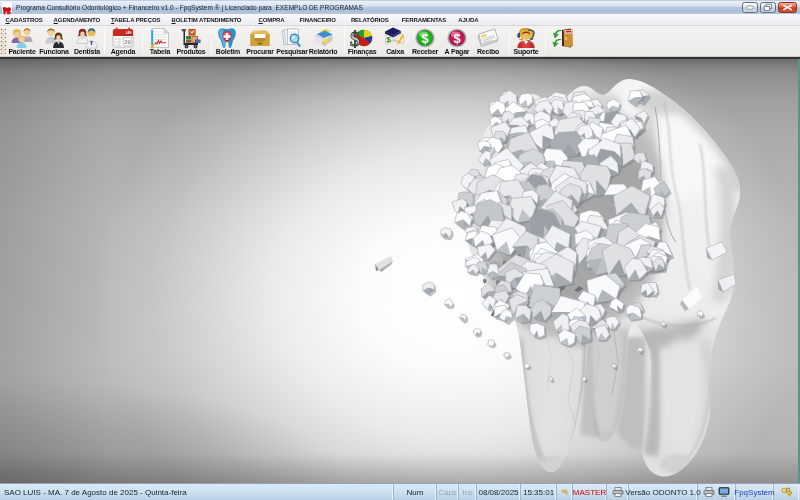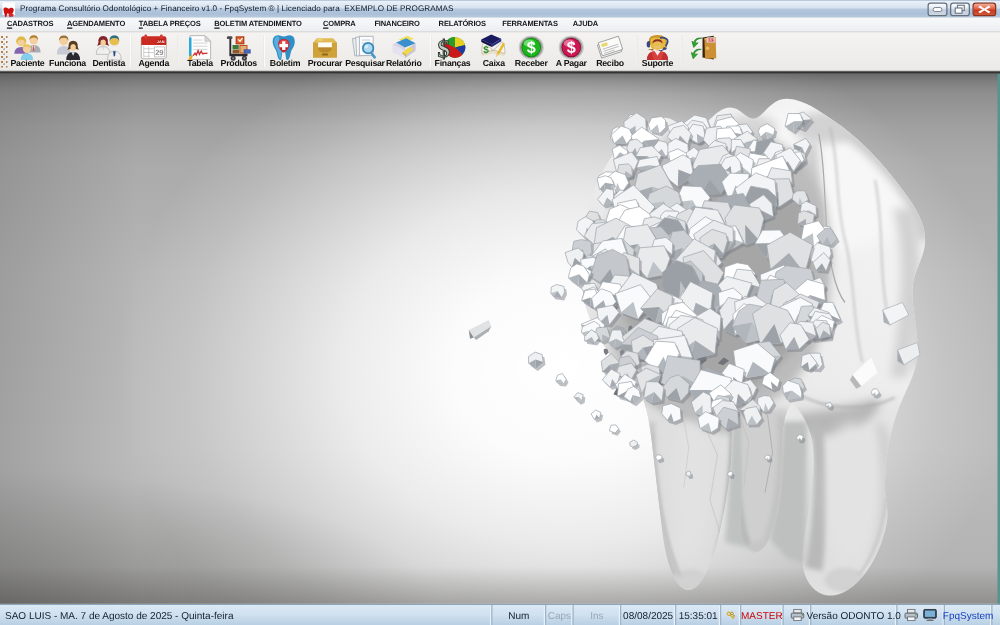--- a/index.html
+++ b/index.html
@@ -1277,21 +1277,21 @@
 <path d="M 375,262 L 391,254 L 393,259 L 379,268 Z" fill="#e0e2e4"></path>
           <path d="M 375,262 L 379,268 L 376,269 Z" fill="#8a8e92"></path>
           <path d="M 379,268 L 393,259 L 391,263 L 381,270 Z" fill="#aab0b4"></path>
 </g>
 </svg>
   </div>
   <div id="statusbar">
     <div class="scell" style="width:394px;">SAO LUIS - MA. 7 de Agosto de 2025 - Quinta-feira</div>
     <div class="scell" style="width:43px;justify-content:center;">Num</div>
     <div class="scell" style="width:22px;justify-content:center;color:#98a8b8;">Caps</div>
-    <div class="scell" style="width:38px;justify-content:center;color:#98a8b8;">Ins</div>
+    <div class="scell" style="width:18px;justify-content:center;color:#98a8b8;">Ins</div>
     <div class="scell" style="width:44px;justify-content:center;">08/08/2025</div>
     <div class="scell" style="width:36px;justify-content:center;">15:35:01</div>
     <div class="scell" style="width:16px;justify-content:center;">
         <svg width="11" height="11" viewBox="0 0 11 11">
           <circle cx="3.2" cy="3.2" r="2.1" fill="none" stroke="#d8a820" stroke-width="1.3"></circle>
           <path d="M4.7 4.7 L9.3 9.3 M7.6 7.6 L9.2 6.4 M8.6 8.6 L10 7.6" stroke="#d8a820" stroke-width="1.3" fill="none"></path>
           <circle cx="7.2" cy="2.8" r="1.7" fill="none" stroke="#b88a10" stroke-width="1.1"></circle>
           <path d="M8.4 4 L10.6 6.8 M9.8 5.8 L10.8 5" stroke="#b88a10" stroke-width="1.1" fill="none"></path>
         </svg>
       </div>

